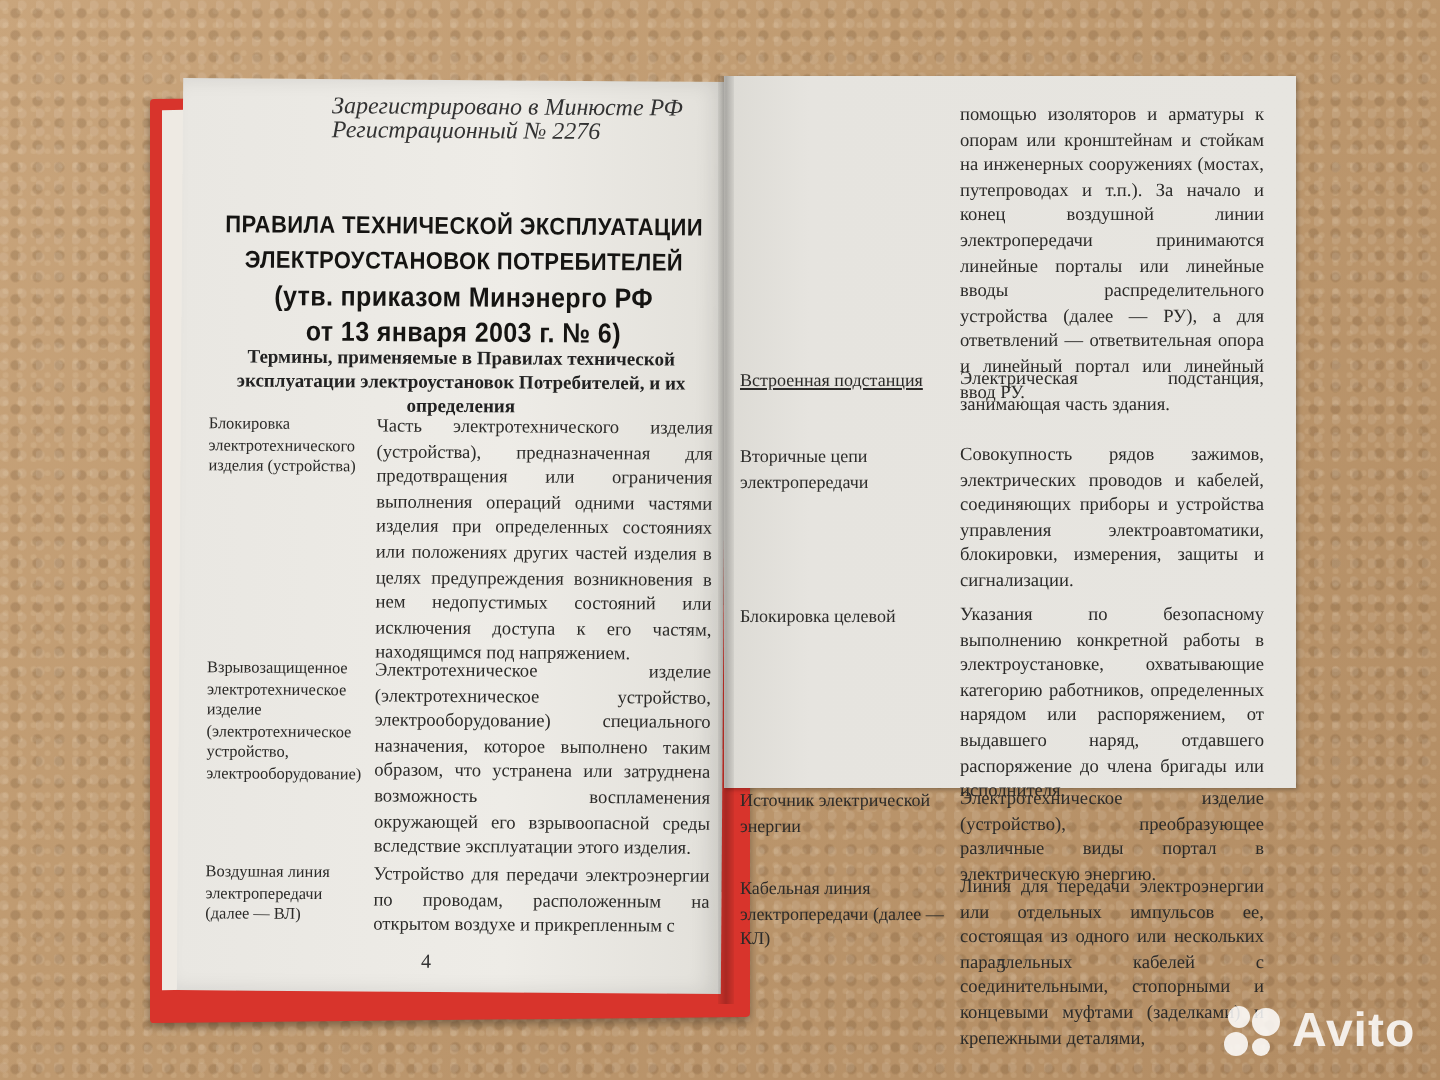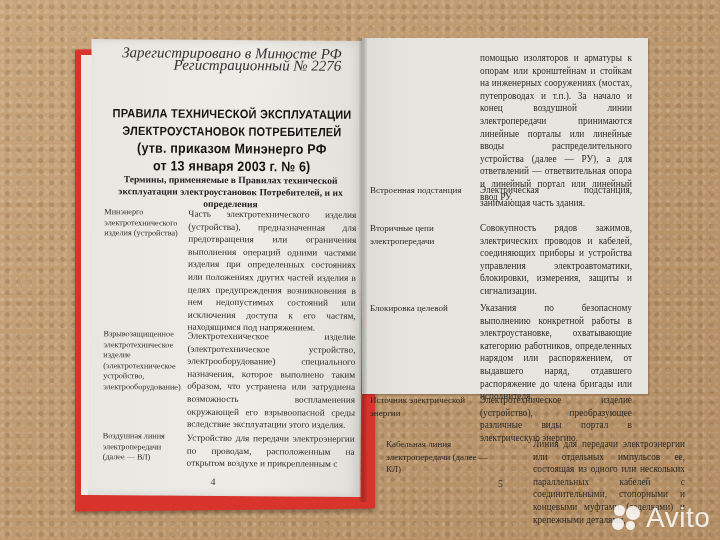--- a/index.html
+++ b/index.html
@@ -34,22 +34,22 @@
   .page-right{
     left:362px;top:38px;width:286px;height:356px;
     background:linear-gradient(90deg,#dcdad4 0%,#e6e4df 15%,#e7e5e0 100%);
     box-shadow:1px 1px 2px rgba(0,0,0,0.25);
   }
   .spine-shadow{
     position:absolute;left:359px;top:38px;width:8px;height:464px;
     background:linear-gradient(90deg,rgba(0,0,0,0.05),rgba(0,0,0,0.22),rgba(0,0,0,0.05));
   }
   .reg{
-    position:absolute;right:22px;top:8px;text-align:right;
-    font-style:italic;font-size:15px;line-height:11.5px;color:#333;
+    position:absolute;right:22px;top:8px;
+    font-style:italic;font-size:12px;line-height:11.5px;color:#333;
   }
   .reg div{margin:0;}
   .title{
     position:absolute;left:20px;right:10px;top:68px;text-align:center;
     font-family:"Liberation Sans", sans-serif;font-weight:bold;
     font-size:11px;line-height:16px;letter-spacing:0.2px;color:#151412;
     transform:scaleY(1.1);
   }
   .title .l2{font-size:12.5px;}
   .subhead{
@@ -64,21 +64,21 @@
     font-size:9.3px;line-height:12.6px;color:#2c2b29;text-align:justify;
   }
   .pl .term{width:74px;font-weight:normal;font-size:8.2px;line-height:10.5px;}
   .pl .def{width:168px;margin-left:10px;}
   .pr .term{width:102px;font-size:9px;line-height:12.5px;}
   .pr .def{width:152px;margin-left:8px;}
   .pagenum{position:absolute;font-size:10px;color:#333;}
   .avito{
     position:absolute;left:612px;top:502px;display:flex;align-items:center;
     color:rgba(255,255,255,0.85);font-family:"Liberation Sans", sans-serif;
-    font-size:28px;font-weight:normal;letter-spacing:0.5px;
+    font-size:24px;font-weight:bold;letter-spacing:0.5px;
   }
   .avito-dots{position:relative;width:30px;height:26px;margin-right:4px;}
   .avito-dots span{position:absolute;border-radius:50%;background:rgba(255,255,255,0.85);}
 </style>
 </head>
 <body>
 
 <div class="cover"></div>
 <div class="cover-edge"></div>
 
@@ -91,21 +91,21 @@
   <div class="title">
     <div>ПРАВИЛА ТЕХНИЧЕСКОЙ ЭКСПЛУАТАЦИИ</div>
     <div>ЭЛЕКТРОУСТАНОВОК ПОТРЕБИТЕЛЕЙ</div>
     <div class="l2">(утв. приказом Минэнерго РФ</div>
     <div class="l2">от 13 января 2003 г. № 6)</div>
   </div>
 
   <div class="subhead">Термины, применяемые в Правилах технической эксплуатации электроустановок Потребителей, и их определения</div>
 
   <div class="entry pl" style="left:14px;top:168px;">
-    <div class="term">Минэнерго электротехнического изделия (устройства)</div>
+    <div class="term">Блокировка электротехнического изделия (устройства)</div>
     <div class="def">Часть электротехнического изделия (устройства), предназначенная для предотвращения или ограничения выполнения операций одними частями изделия при определенных состояниях или положениях других частей изделия в целях предупреждения возникновения в нем недопустимых состояний или исключения доступа к его частям, находящимся под напряжением.</div>
   </div>
 
   <div class="entry pl" style="left:14px;top:290px;">
     <div class="term">Взрывозащищенное электротехническое изделие (электротехническое устройство, электрооборудование)</div>
     <div class="def">Электротехническое изделие (электротехническое устройство, электрооборудование) специального назначения, которое выполнено таким образом, что устранена или затруднена возможность воспламенения окружающей его взрывоопасной среды вследствие эксплуатации этого изделия.</div>
   </div>
 
   <div class="entry pl" style="left:14px;top:392px;">
     <div class="term">Воздушная линия электропередачи (далее — ВЛ)</div>
@@ -115,40 +115,40 @@
   <div class="pagenum" style="left:122px;top:436px;">4</div>
 </div>
 
 <div class="page page-right">
   <div class="entry pr" style="left:8px;top:14px;">
     <div class="term"></div>
     <div class="def">помощью изоляторов и арматуры к опорам или кронштейнам и стойкам на инженерных сооружениях (мостах, путепроводах и т.п.). За начало и конец воздушной линии электропередачи принимаются линейные порталы или линейные вводы распределительного устройства (далее — РУ), а для ответвлений — ответвительная опора и линейный портал или линейный ввод РУ.</div>
   </div>
 
   <div class="entry pr" style="left:8px;top:146px;">
-    <div class="term" style="font-weight:normal;">Встроенная подстанция</div>
+    <div class="term" style="font-weight:normal;text-decoration:underline;">Встроенная подстанция</div>
     <div class="def">Электрическая подстанция, занимающая часть здания.</div>
   </div>
 
   <div class="entry pr" style="left:8px;top:184px;">
     <div class="term">Вторичные цепи электропередачи</div>
     <div class="def">Совокупность рядов зажимов, электрических проводов и кабелей, соединяющих приборы и устройства управления электроавтоматики, блокировки, измерения, защиты и сигнализации.</div>
   </div>
 
   <div class="entry pr" style="left:8px;top:264px;">
     <div class="term">Блокировка целевой</div>
     <div class="def">Указания по безопасному выполнению конкретной работы в электроустановке, охватывающие категорию работников, определенных нарядом или распоряжением, от выдавшего наряд, отдавшего распоряжение до члена бригады или исполнителя.</div>
   </div>
 
   <div class="entry pr" style="left:8px;top:356px;">
     <div class="term">Источник электрической энергии</div>
     <div class="def">Электротехническое изделие (устройство), преобразующее различные виды портал в электрическую энергию.</div>
   </div>
 
-  <div class="entry pr" style="left:24px;top:400px;gap:37px;">
+  <div class="entry pr" style="left:8px;top:400px;">
     <div class="term">Кабельная линия электропередачи (далее — КЛ)</div>
     <div class="def">Линия для передачи электроэнергии или отдельных импульсов ее, состоящая из одного или нескольких параллельных кабелей с соединительными, стопорными и концевыми муфтами (заделками) и крепежными деталями,</div>
   </div>
 
   <div class="pagenum" style="left:136px;top:440px;">5</div>
 </div>
 
 <div class="spine-shadow"></div>
 
 <div class="avito">

